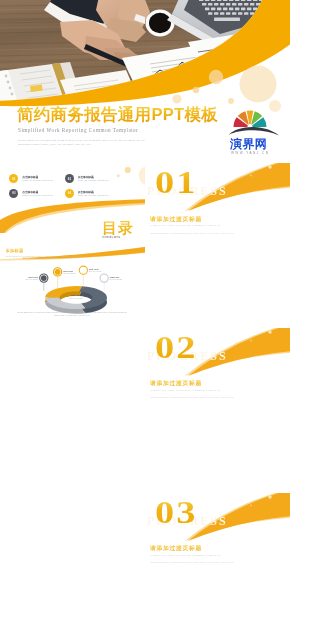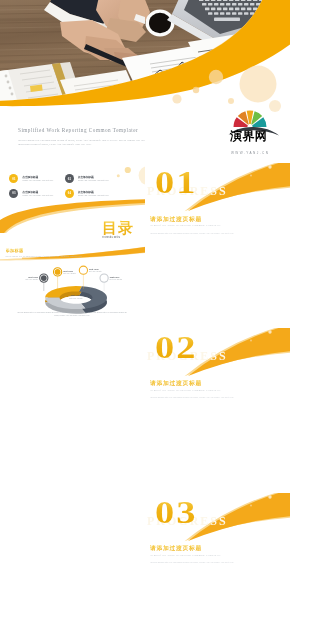--- a/index.html
+++ b/index.html
@@ -244,36 +244,37 @@
       <path d="M-4 101 C60 99 138 84 192 60 C228 44 252 24 264 -4 L292 -4 L292 43
                C266 62 232 79 190 90 C136 103 50 107 -4 106 Z" fill="#F5AA00"></path>
       <circle cx="258" cy="84" r="18.5" fill="#FAE1BA" opacity=".75"></circle>
       <circle cx="216" cy="77" r="7.2" fill="#F8D79E" opacity=".8"></circle>
       <circle cx="196" cy="90" r="3.2" fill="#F7D396" opacity=".8"></circle>
       <circle cx="177" cy="99" r="4.6" fill="#F8DCAC" opacity=".7"></circle>
       <circle cx="231" cy="101" r="3" fill="#F8D79E" opacity=".7"></circle>
       <circle cx="275" cy="106" r="6" fill="#F9DFB4" opacity=".6"></circle>
     </g>
   </svg>
+  <div class="cov-title">简约商务报告通用PPT模板</div>
   <div class="cov-sub">Simplified  Work Reporting  Common Templater</div>
   <div class="cov-desc">Special English Title For Impression Design Of Music, Please Add And Modify Your Text Here. Special English Title For Impression Design Of Music, Please Add And Modify Your Text Here.</div>
 
   <div class="abs" style="left:226px;top:104px;width:58px;height:34px">
     <svg width="58" height="34" viewBox="0 0 58 34">
       <g transform="translate(24,23)">
         <path d="M-16.5 0 A16.5 16.5 0 0 1 -13.3 -9.8 L-2.1 -1.6 A3 3 0 0 0 -2.6 0 Z" fill="#CE2B3C"></path>
         <path d="M-12.2 -11.0 A16.5 16.5 0 0 1 -4.6 -15.8 L-1.2 -2.7 A3 3 0 0 0 -1.9 -2.2 Z" fill="#E08325"></path>
         <path d="M-3.3 -16.2 A16.5 16.5 0 0 1 3.3 -16.2 L0.8 -2.9 A3 3 0 0 0 -0.8 -2.9 Z" fill="#F0A81C"></path>
         <path d="M4.6 -15.8 A16.5 16.5 0 0 1 12.2 -11.0 L1.9 -2.2 A3 3 0 0 0 1.2 -2.7 Z" fill="#6FBE44"></path>
         <path d="M13.3 -9.8 A16.5 16.5 0 0 1 16.5 0 L2.6 0 A3 3 0 0 0 2.1 -1.6 Z" fill="#1A9B9B"></path>
       </g>
       <path d="M2.5 31 C13 20.3 39 20.3 53 31.5 C38 24.5 14 24.8 2.5 31 Z" fill="#343a40"></path>
     </svg>
   </div>
-  <div class="logo-cn" style="left:230px;top:128px;font-size:12px;letter-spacing:.4px;color:#000000;">演界网</div>
+  <div class="logo-cn" style="left:230px;top:136px;font-size:12px;letter-spacing:.4px;color:#1d4ed8;">演界网</div>
   <div class="logo-url" style="left:231px;top:150.5px;font-size:3.1px;letter-spacing:1.45px;color:#8d9299;">WWW.YANJ.CN</div>
 </div>
 
 <div class="slide" id="s-contents" style="left:0;top:163px;width:144.5px;height:82.4px">
   <svg class="abs" style="left:0;top:0" width="144.5" height="82.4" viewBox="0 0 144.5 82.4">
     <circle cx="118.3" cy="12.7" r="1.5" fill="#FAE3B2"></circle>
     <circle cx="127.8" cy="7" r="3.1" fill="#F9DFA4"></circle>
     <circle cx="148" cy="12.5" r="9.4" fill="#FCF0D8"></circle>
     <path d="M-2 62.5 C16 51 56 42.5 146.5 38.5 L146.5 41.6 C62 46 22 55 6 70 L-2 70 Z" fill="#FAD88F"></path>
     <path d="M-2 58.5 C14 46 56 38.8 146.5 36.2 L146.5 40 C62 44 20 52 4 70 L-2 70 Z" fill="#F4A91A"></path>

